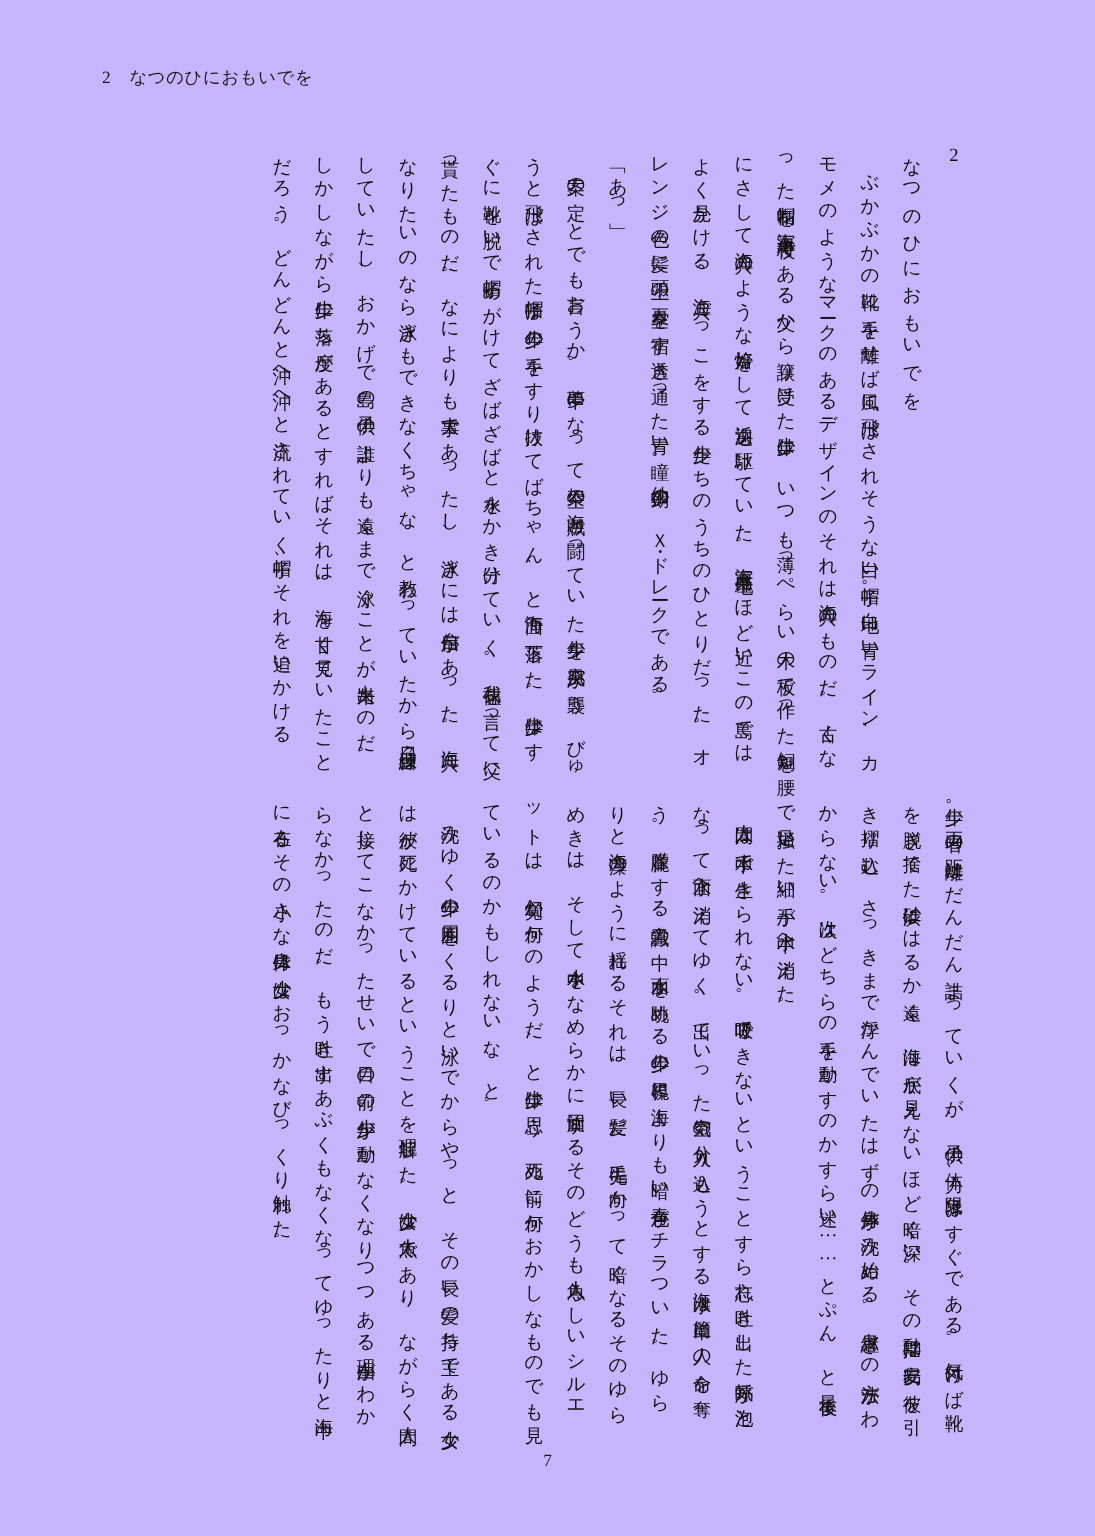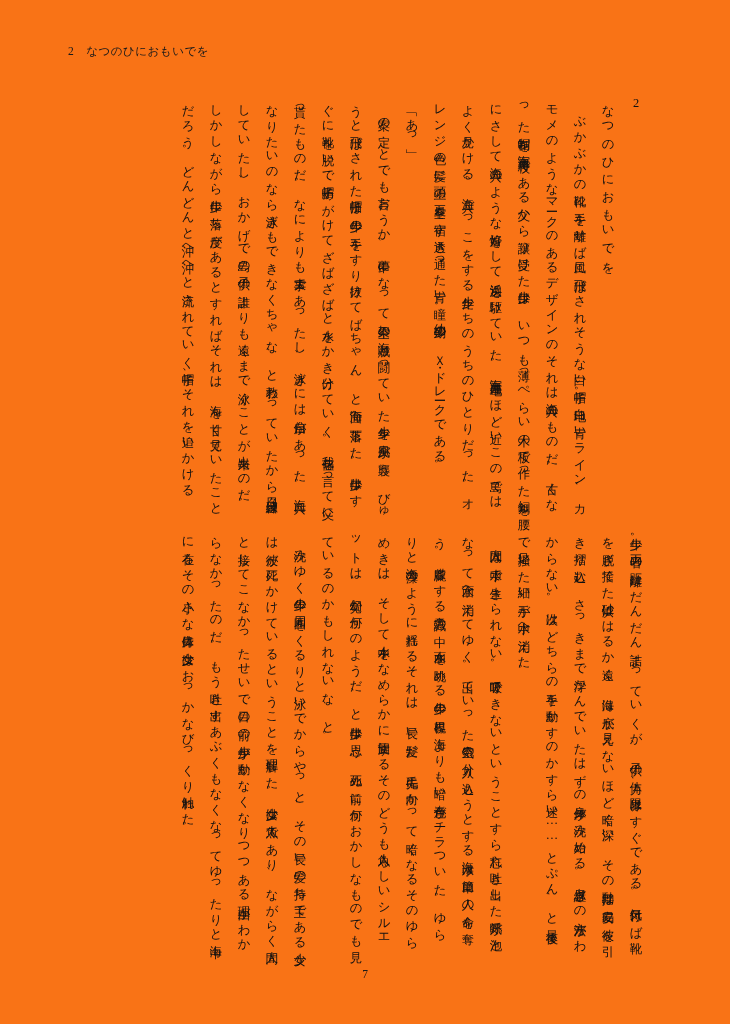--- a/index.html
+++ b/index.html
@@ -14,21 +14,21 @@
     color: #000000;
     position: relative;
     overflow: hidden;
   }
 
   .page {
     position: absolute;
     inset: 0;
     width: 730px;
     height: 1024px;
-    background: #f97316;
+    background: #c4b5fd;
   }
 
   
   .running-head {
     position: absolute;
     top: 44px;
     left: 68px;
     font-size: 11.5px;
     letter-spacing: 0.5px;
     white-space: nowrap;

